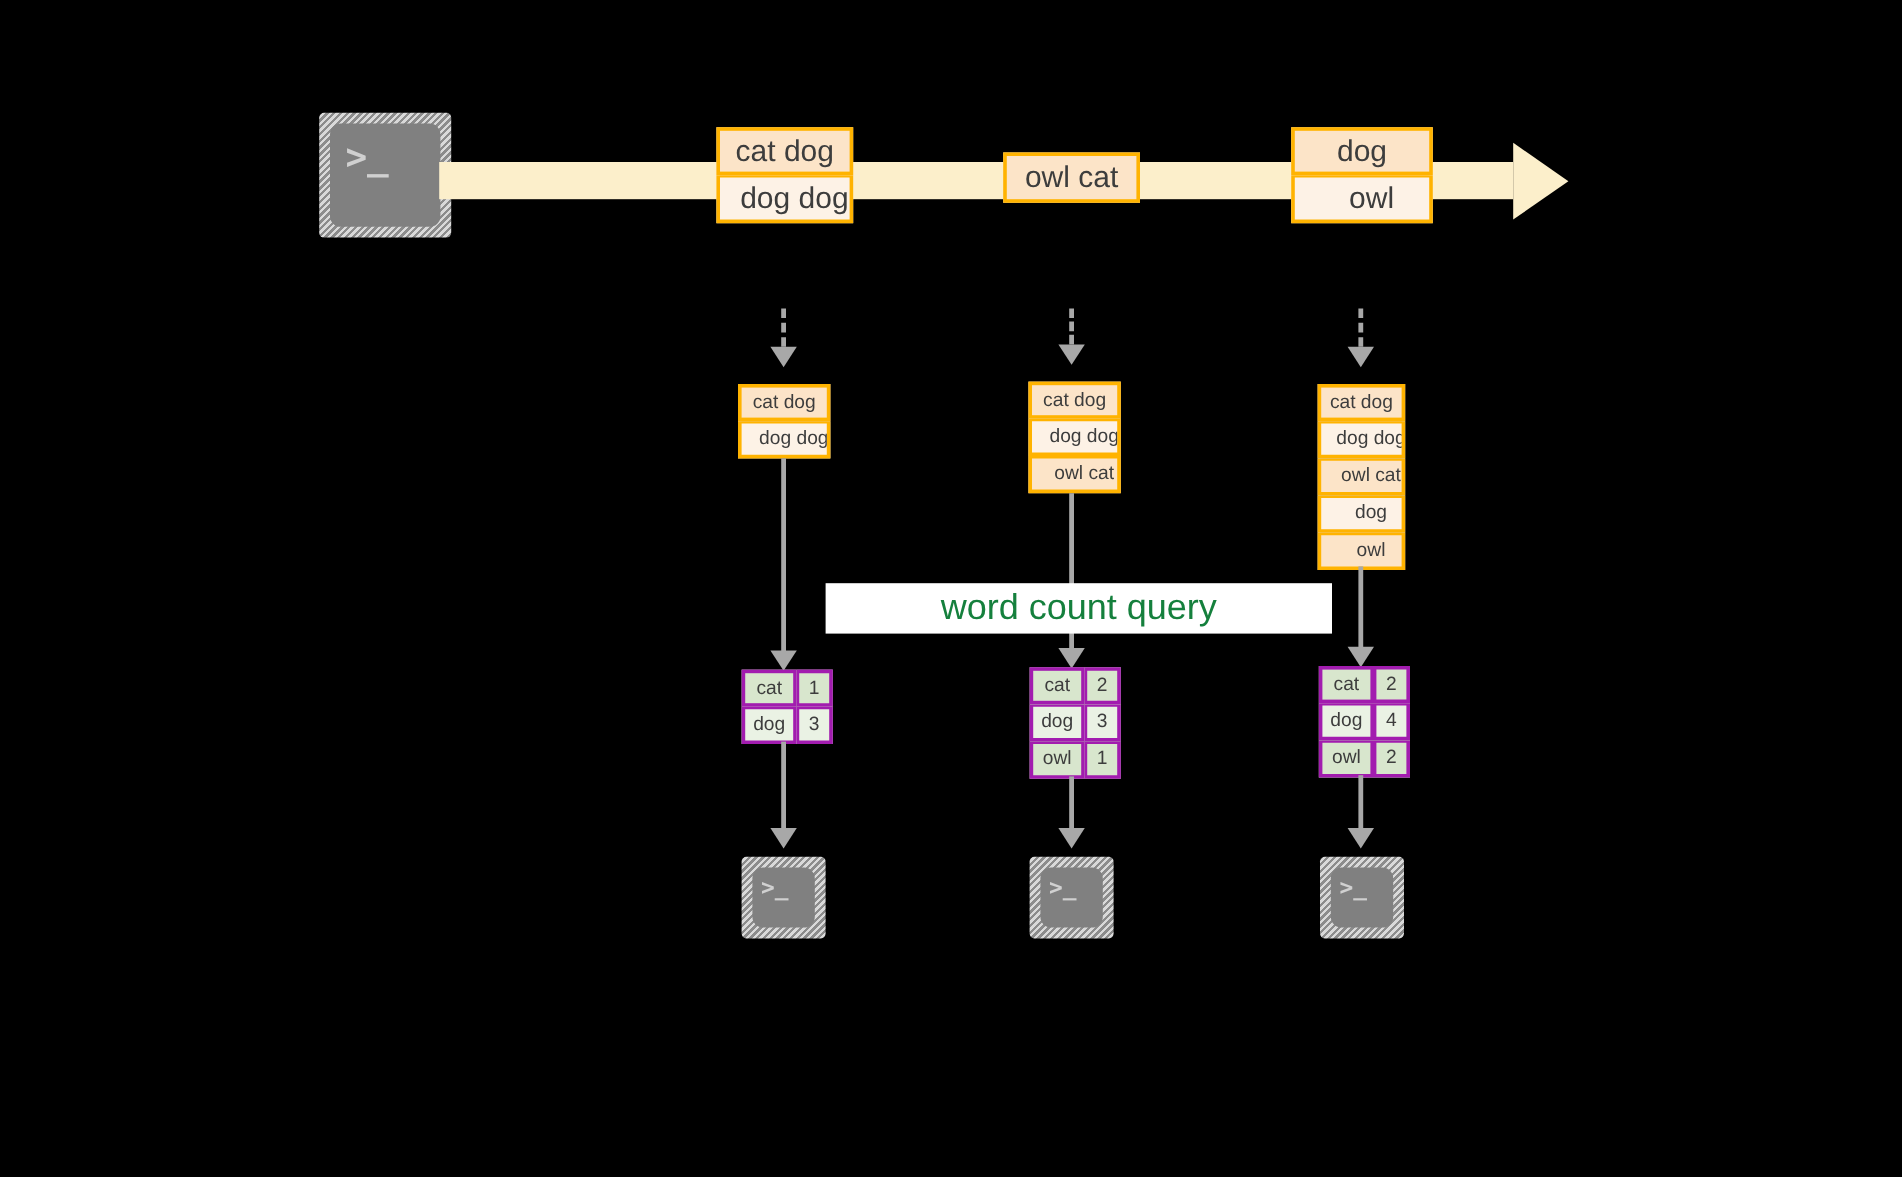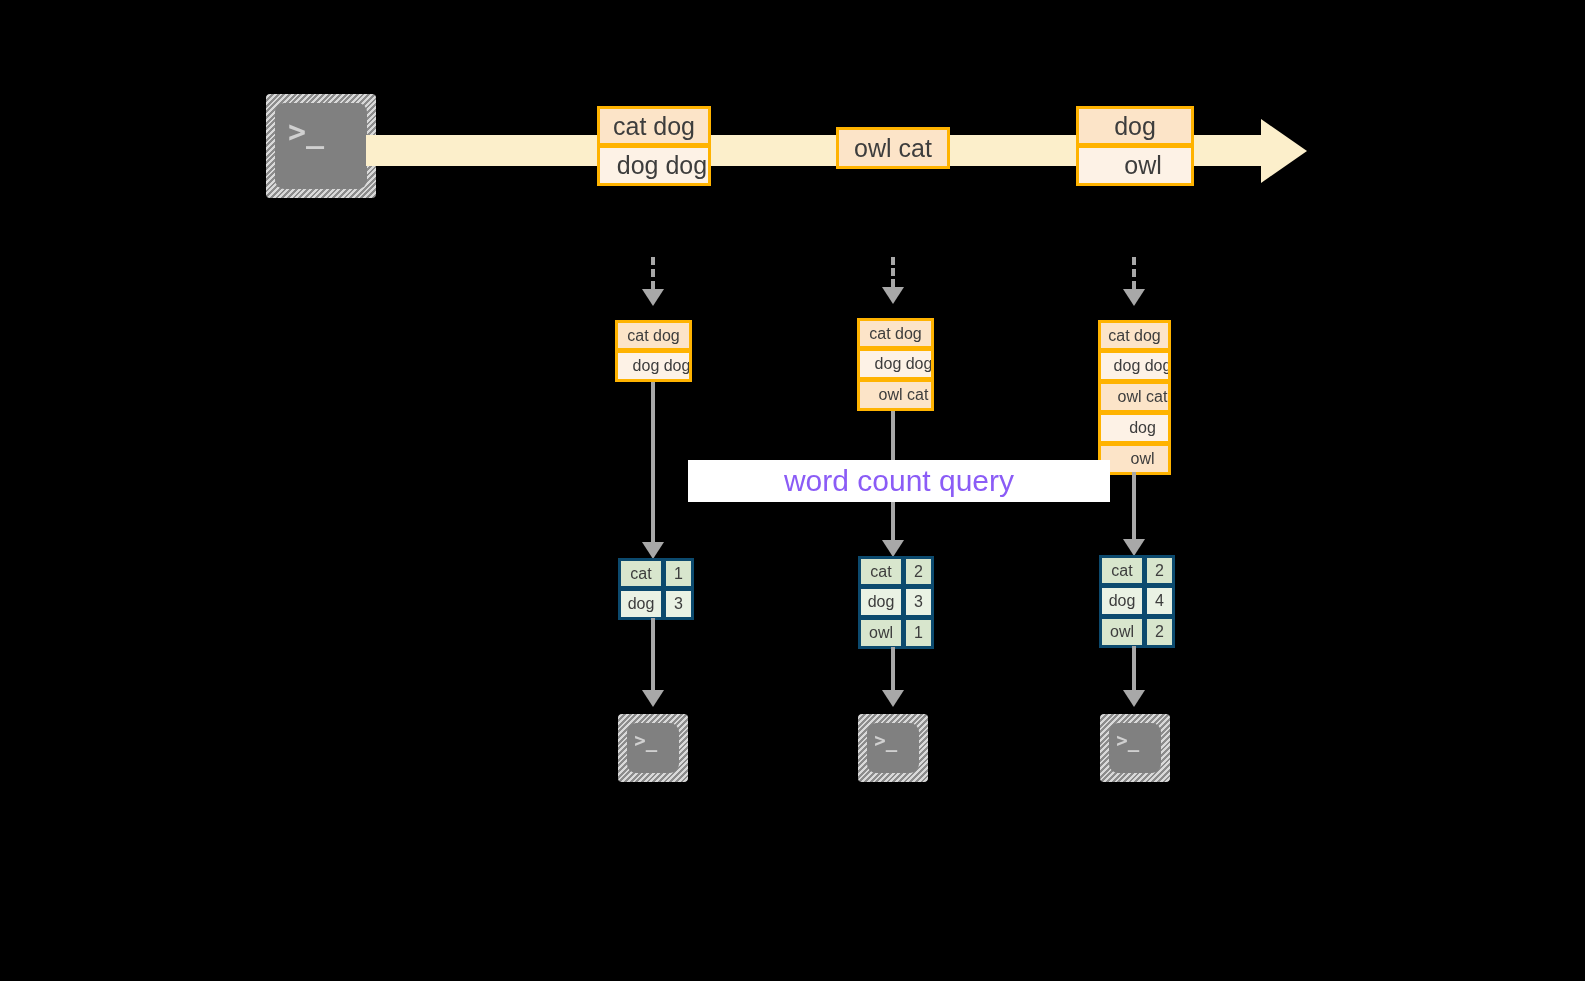--- a/index.html
+++ b/index.html
@@ -97,21 +97,21 @@
     box-sizing: border-box;
     display: flex;
     flex-direction: column;
   }
   .resrow {
     display: flex;
     height: 31px;
   }
   .rescell {
     box-sizing: border-box;
-    border: 3px solid #0c4a6e;
+    border: 3px solid #a21caf;
     display: flex;
     align-items: center;
     justify-content: center;
     font-size: 16px;
     color: #3d3d3d;
   }
   .resrow + .resrow .rescell { border-top-width: 2px; }
   .rescell + .rescell { border-left-width: 2px; }
   .gtone-a { background: #d8e6cd; }
   .gtone-b { background: #eaf2e4; }
@@ -141,22 +141,23 @@
     border-bottom-width: 0;
   }
 
   
   .banner {
     position: absolute;
     background: #ffffff;
     display: flex;
     align-items: center;
     justify-content: center;
-    color: #8b5cf6;
+    color: #15803d;
     white-space: nowrap;
+    margin-top: 26px;
   }
 </style>
 </head>
 <body>
 
 <div id="canvas">
 
   <div class="console" style="left:266px; top:94px; width:110px; height:104px;">
     <div class="console-inner">
       <div class="console-prompt" style="font-size:30px;">&gt;_</div>

